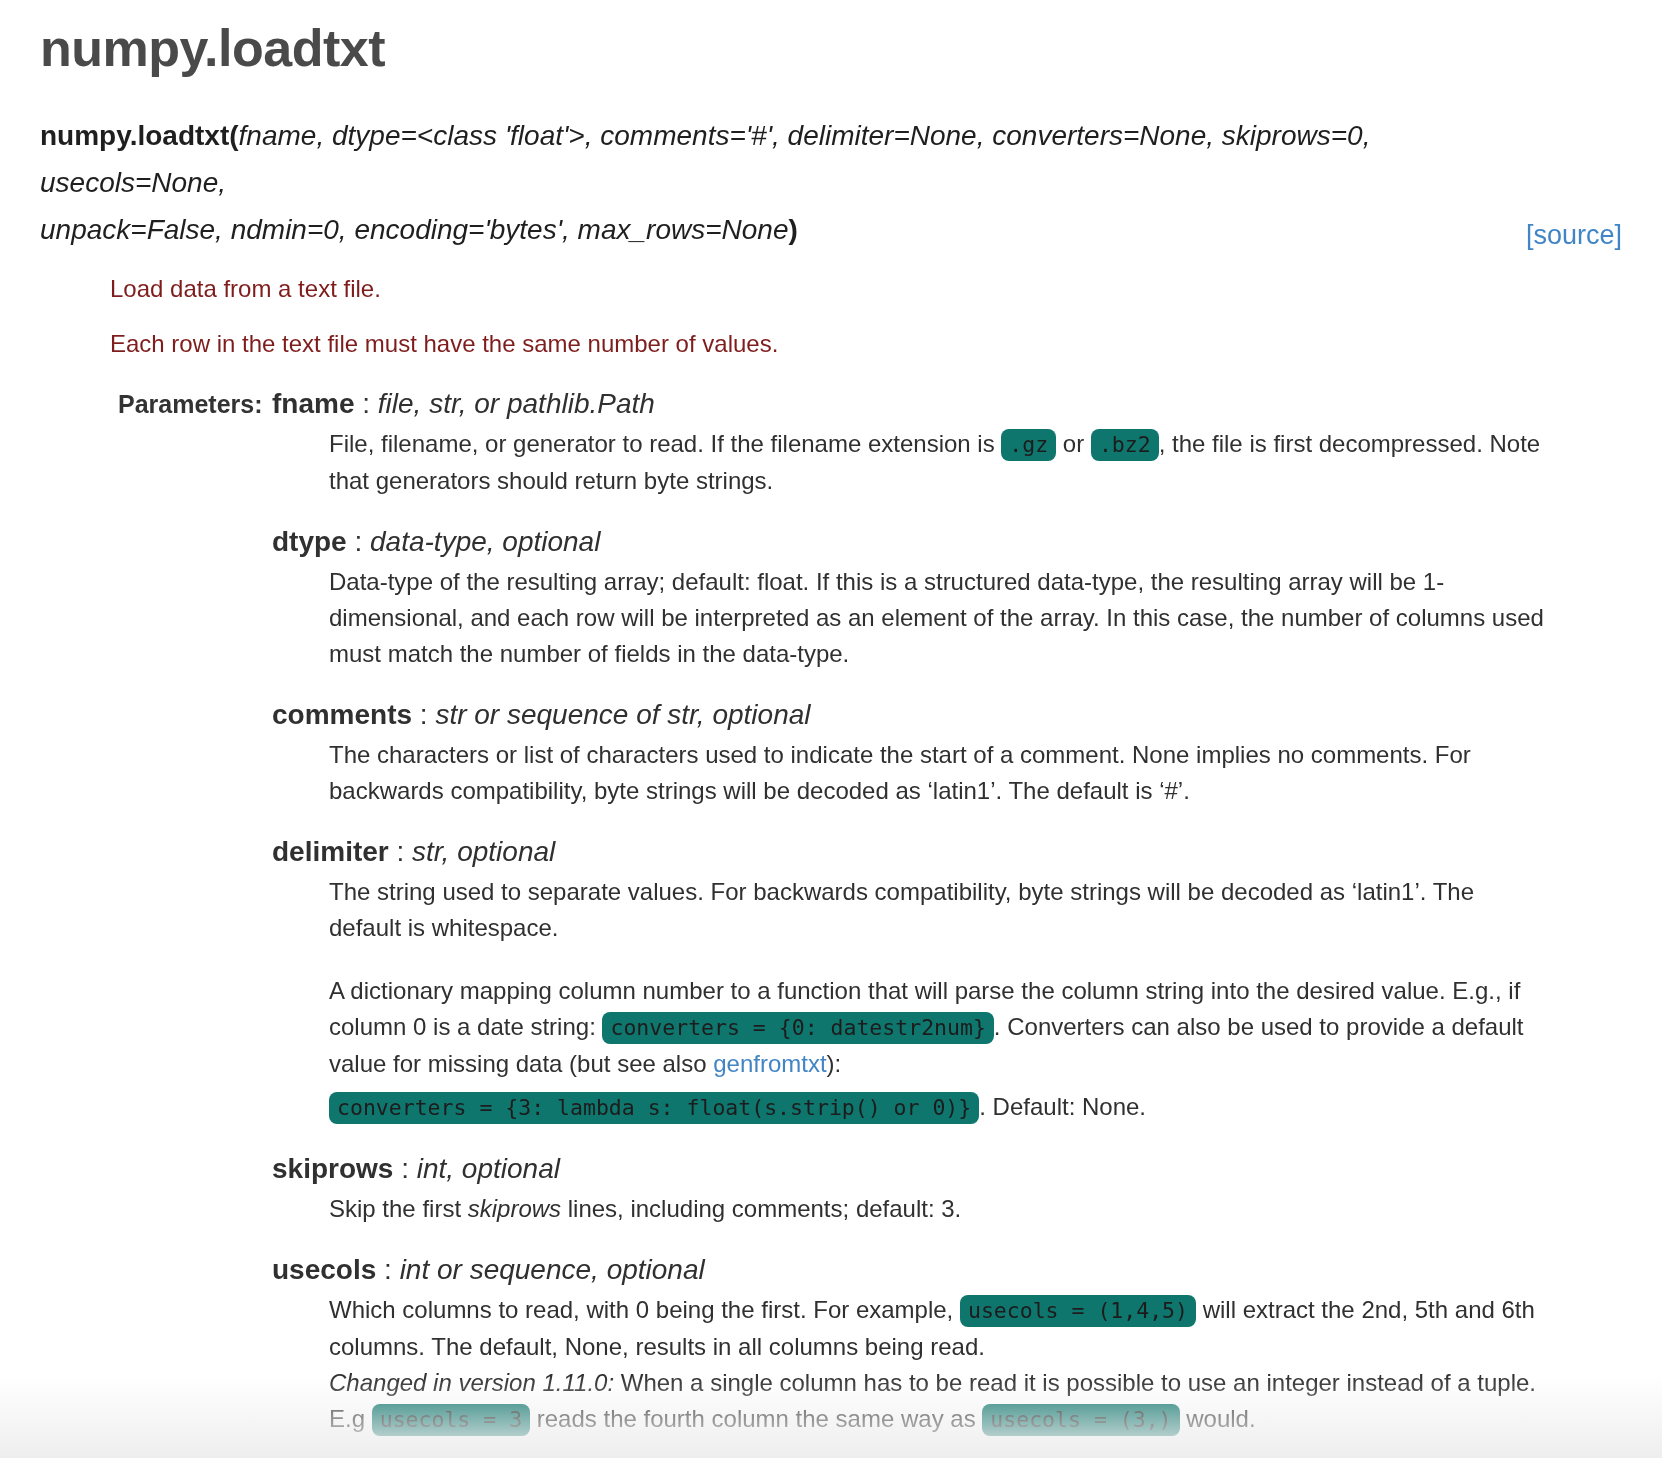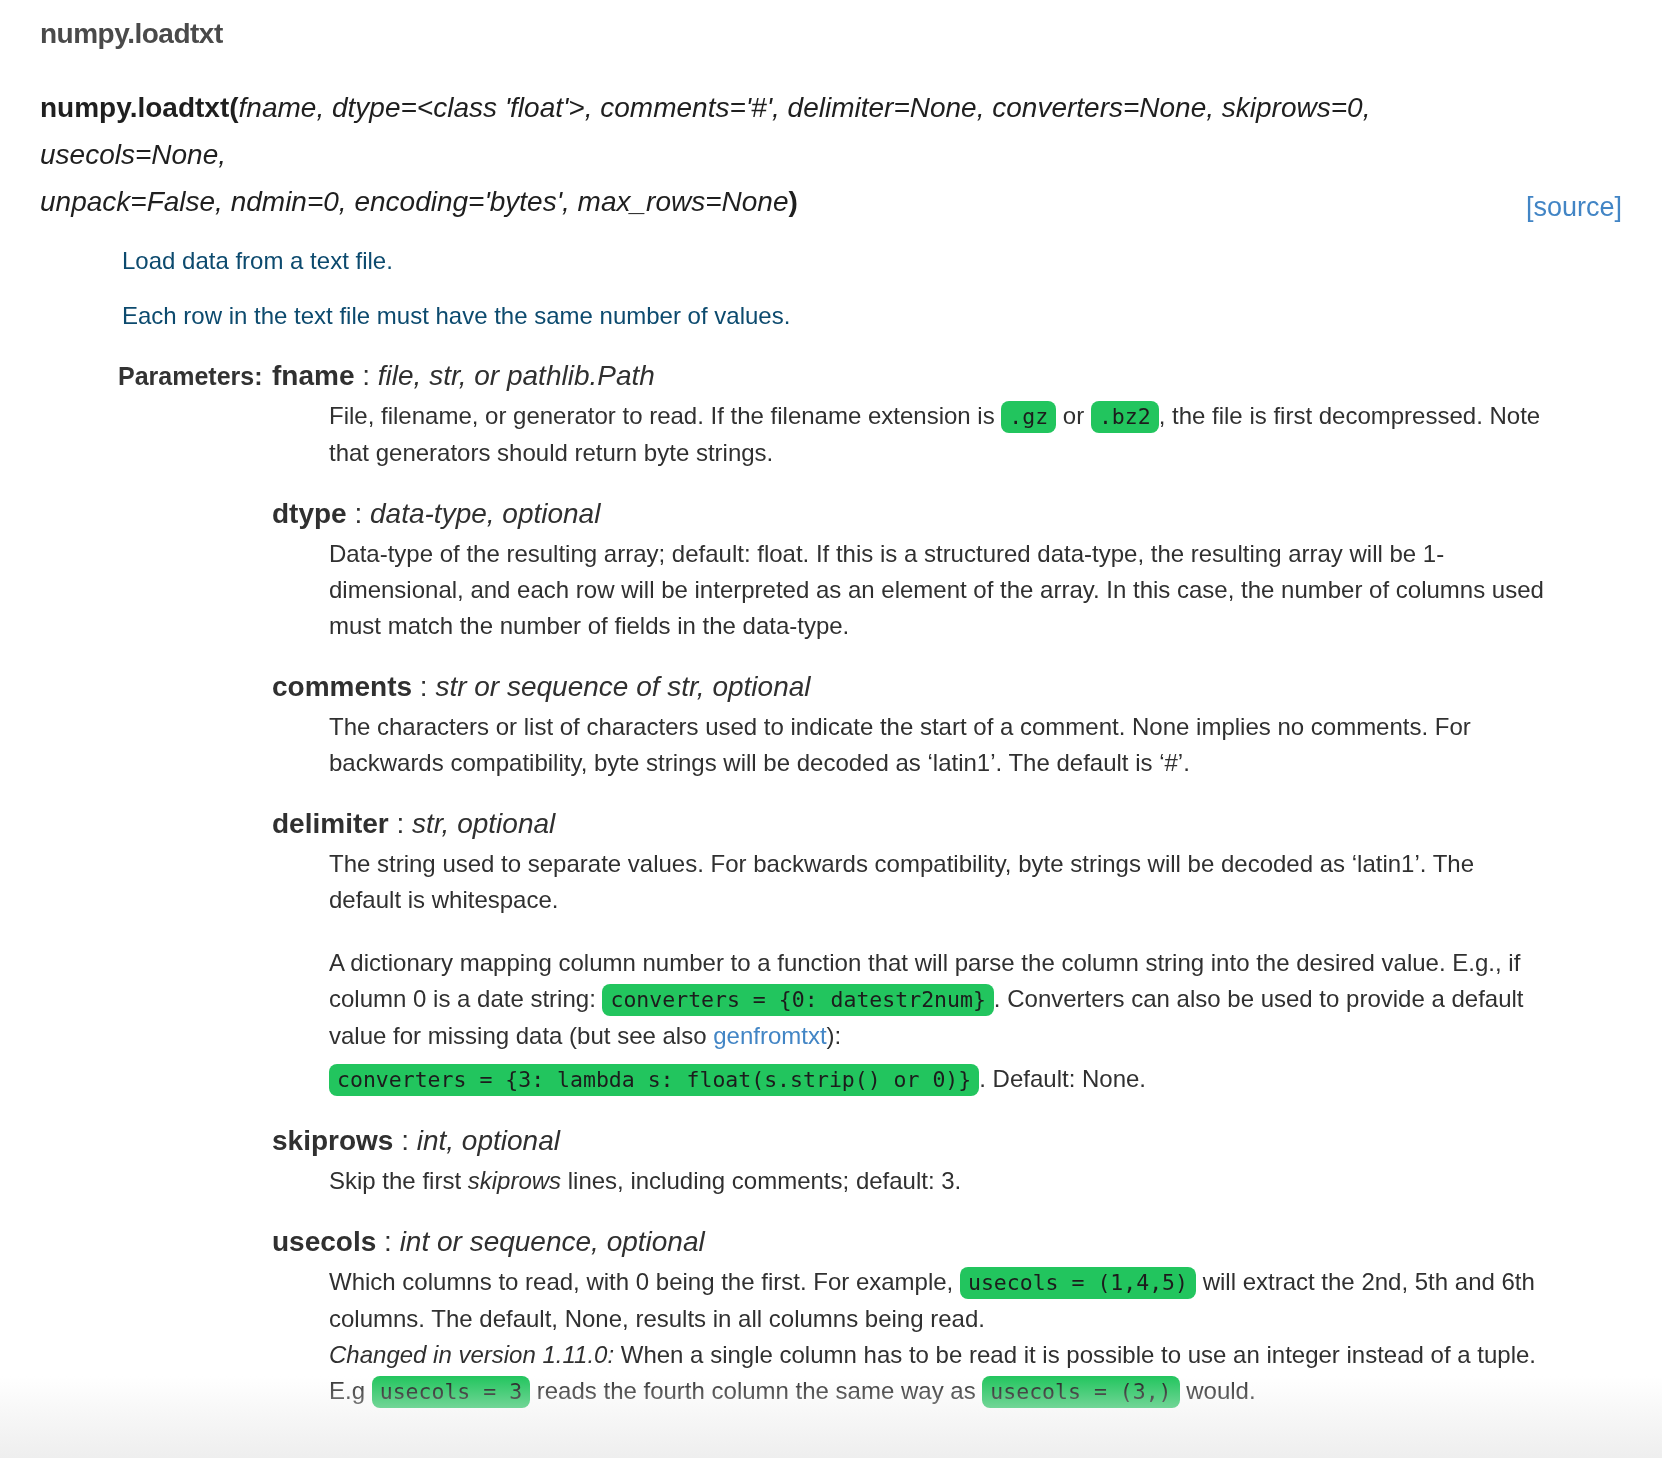--- a/index.html
+++ b/index.html
@@ -5,60 +5,60 @@
   * { box-sizing: border-box; }
   html, body { margin: 0; padding: 0; }
   body {
     width: 1662px; height: 1458px; overflow: hidden; position: relative;
     background: #ffffff; color: #303030;
     font-family: "Liberation Sans", "DejaVu Sans", sans-serif;
   }
   .page { padding: 12px 40px 0 40px; }
 
   h1.page-title {
-    font-size: 28px; font-weight: bold; color: #4a4a4a;
+    font-size: 52px; font-weight: bold; color: #4a4a4a;
     margin: 6px 0 34px 0; letter-spacing: -0.5px;
   }
 
   dl.function { margin: 0; }
   dt.sig {
     font-size: 28px; line-height: 47px; color: #1f1f1f;
     position: relative; padding-right: 130px; margin: 0;
   }
   .descclassname { font-weight: bold; }
   .descname { font-weight: bold; }
   .sig-paren { font-weight: bold; }
   em.sig-params { font-style: italic; font-weight: normal; }
   a.source-link {
     position: absolute; right: 0; bottom: 4px;
     font-size: 27px; font-style: normal; font-weight: normal;
     color: #4285c5; text-decoration: none; line-height: 1;
   }
 
   dd.func-body { margin: 18px 0 0 66px; }
-  p.intro { font-size: 24px; line-height: 36px; margin: 0 0 19px 16px; color: #0c4a6e; }
+  p.intro { font-size: 24px; line-height: 36px; margin: 0 0 19px 4px; color: #7f1d1d; }
 
   .field-list { display: grid; grid-template-columns: 166px 1fr; margin-top: 26px; }
   .field-label { font-size: 25px; font-weight: bold; color: #333; padding: 2px 0 0 12px; }
   .field-body { }
 
   .param { margin: 0 0 27px 0; }
   .param-term { font-size: 28px; line-height: 32px; color: #303030; }
   .param-name { font-weight: bold; }
   .param-sep { font-weight: normal; }
   .param-type { font-style: italic; }
   .param-desc { margin: 6px 0 0 57px; max-width: 1222px; }
   .desc-block { font-size: 24px; line-height: 36px; margin: 0 0 7px 0; color: #303030; }
   .desc-block.tight { margin-top: -7px; }
   .desc-block:last-child { margin-bottom: 0; }
 
   code.literal {
     font-family: "DejaVu Sans Mono", "Liberation Mono", monospace;
     font-size: 21.5px; color: #1c1c1c;
-    background: #22c55e; padding: 3px 8px 4px 8px; border-radius: 8px;
+    background: #0f766e; padding: 3px 8px 4px 8px; border-radius: 8px;
     white-space: nowrap;
   }
   a.xref { color: #4285c5; text-decoration: none; }
 
   .bottom-fade {
     position: absolute; left: 0; right: 0; bottom: 0; height: 82px;
     background: linear-gradient(to bottom, rgba(240,240,240,0), #eeeeee);
     pointer-events: none;
   }
 </style>

